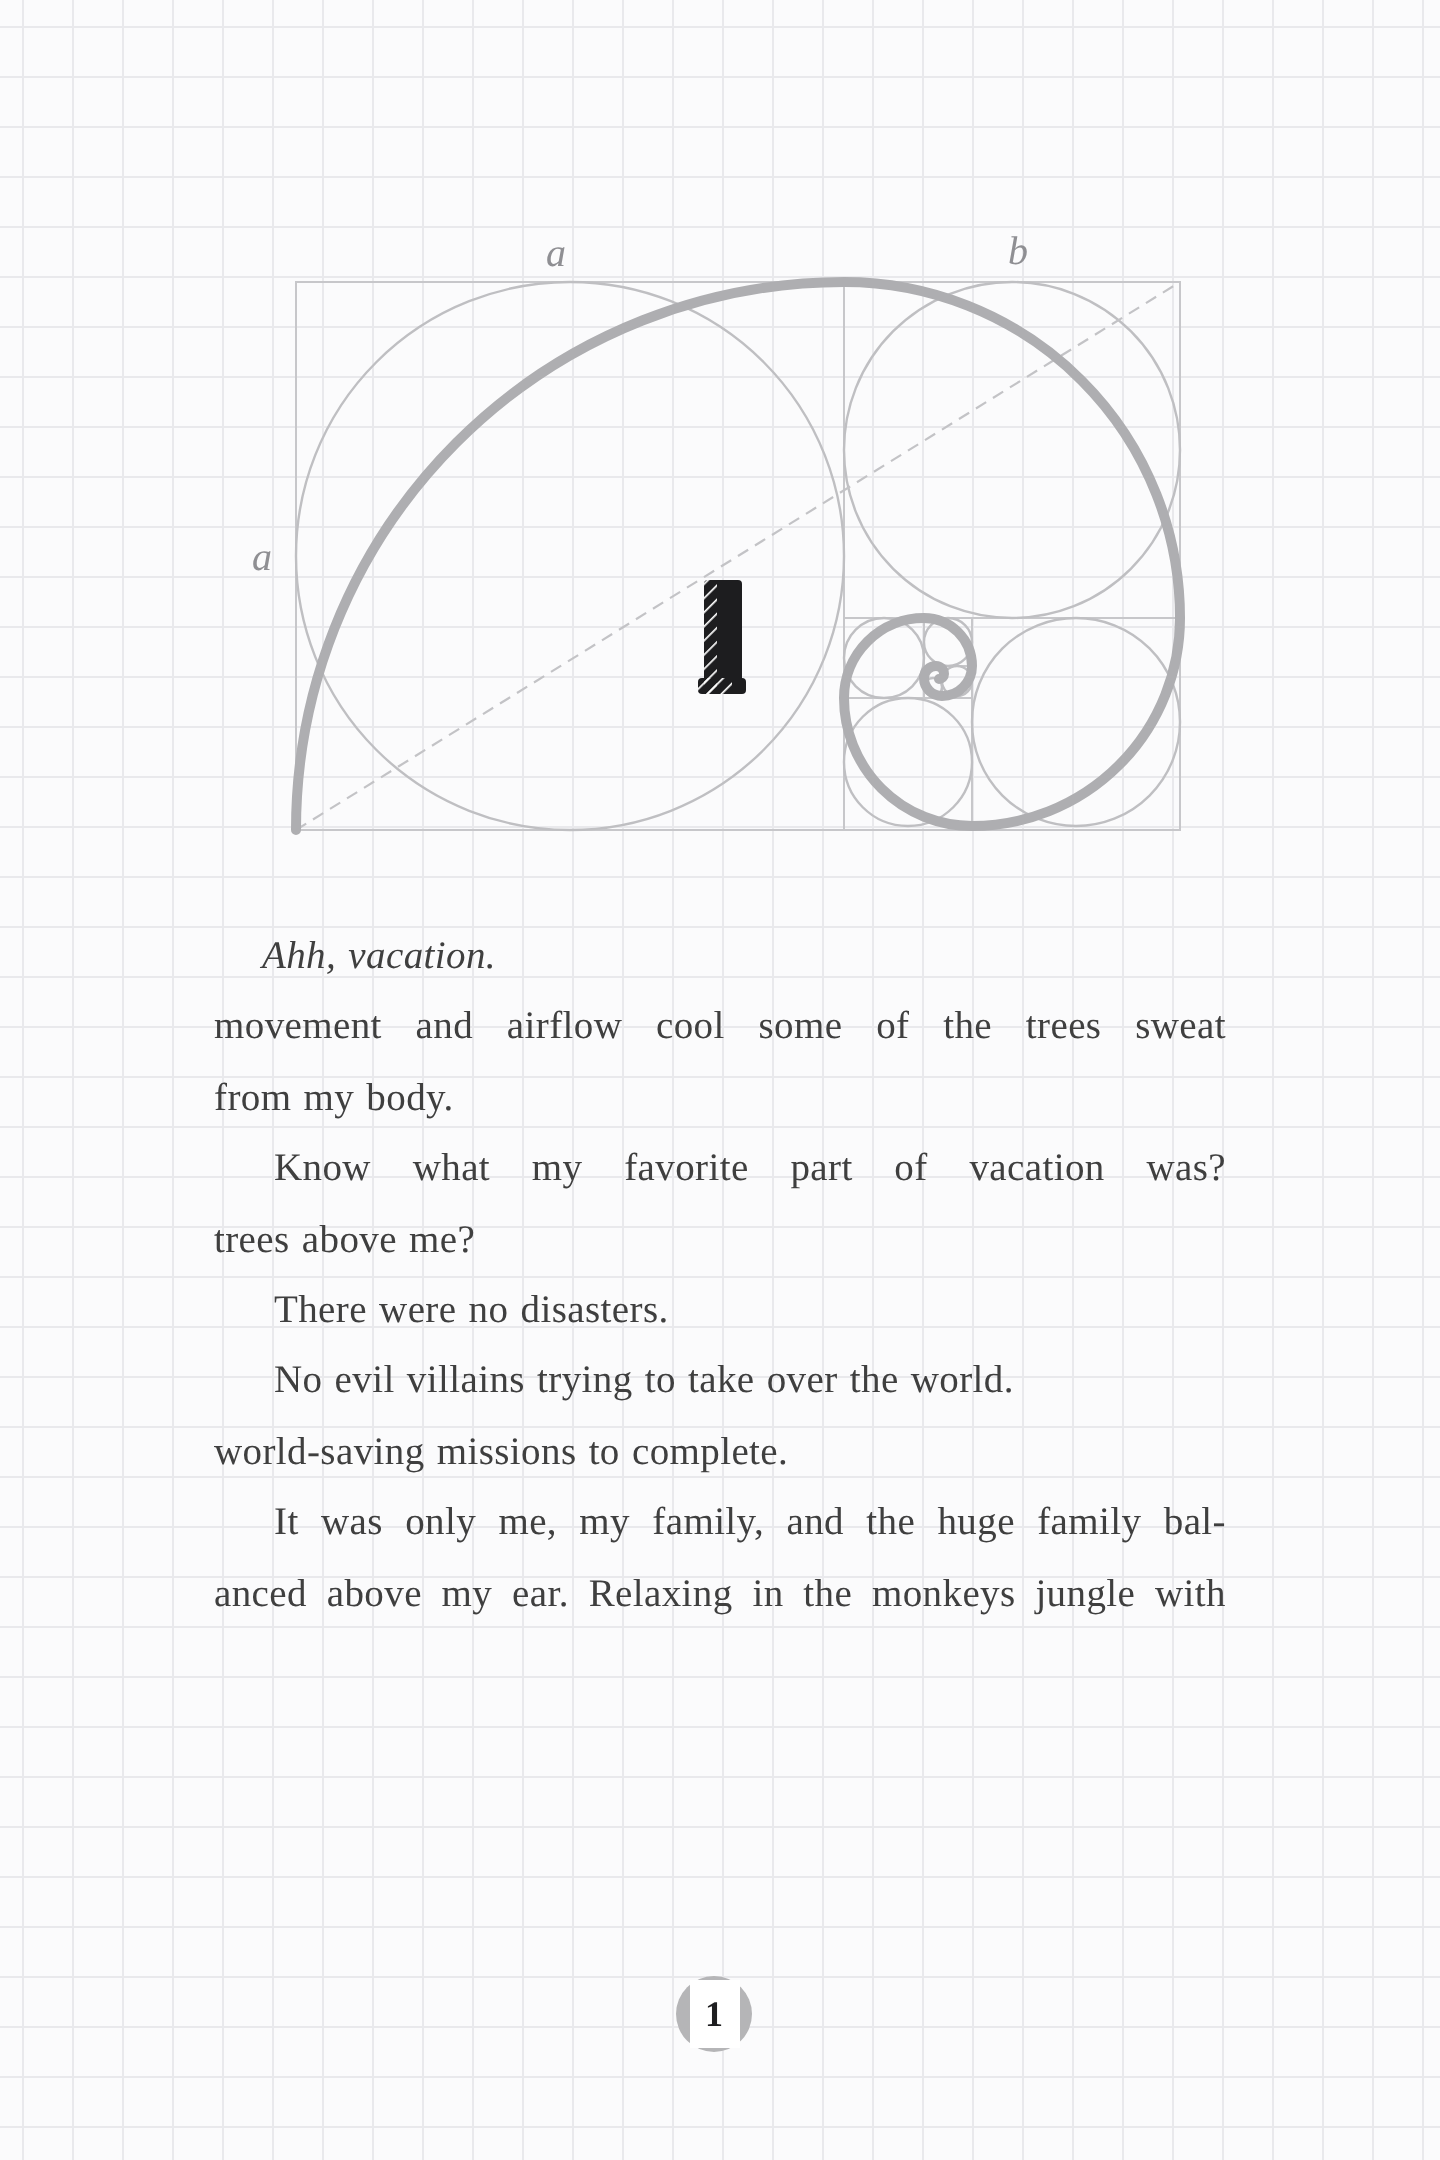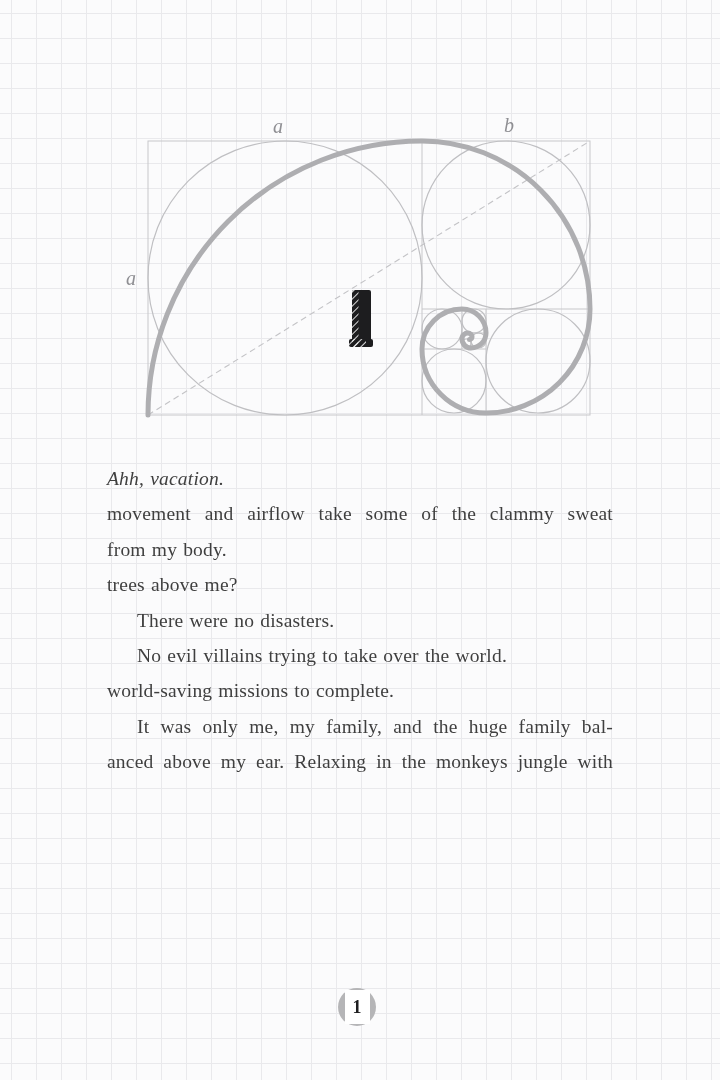--- a/index.html
+++ b/index.html
@@ -28,21 +28,21 @@
     width: 506px;
     font-size: 19.5px;
     letter-spacing: 0.2px;
     word-spacing: 1px;
     color: #3f3f3f;
     line-height: 35.4px;
   }
   .line { height: 35.4px; text-align: left; }
   .line.just { text-align: justify; text-align-last: justify; -moz-text-align-last: justify; }
   .line.indent { text-indent: 30px; }
-  .line.italic { font-style: italic; }
+  .line.italic { font-style: italic; margin-left: 24px; }
   .footer-badge {
     position: absolute; left: 338px; top: 988px;
     width: 38px; height: 38px;
     border-radius: 50%;
     background: #b5b5b7;
   }
   .footer-badge .white-sq {
     position: absolute; left: 6.5px; top: 2px;
     width: 25px; height: 34px;
     background: #ffffff;
@@ -109,22 +109,23 @@
     <g>
       <rect x="352" y="290" width="19" height="57" rx="2" fill="#1d1d1f"></rect>
       <rect x="349" y="339" width="24" height="8" rx="2" fill="#1d1d1f"></rect>
       <rect x="352" y="290" width="6.5" height="57" fill="url(#hatch)"></rect>
       <rect x="349" y="339" width="17" height="8" fill="url(#hatch)"></rect>
     </g>
   </svg>
 
   <div class="body-text">
     <div class="line italic">Ahh, vacation.</div>
-    <div class="line just">movement and airflow take some of the clammy sweat</div>
+    <div class="line just">movement and airflow cool some of the trees sweat</div>
     <div class="line">from my body.</div>
+    <div class="line indent just">Know what my favorite part of vacation was?</div>
     <div class="line">trees above me?</div>
     <div class="line indent">There were no disasters.</div>
     <div class="line indent">No evil villains trying to take over the world.</div>
     <div class="line">world-saving missions to complete.</div>
     <div class="line indent just">It was only me, my family, and the huge family bal-</div>
     <div class="line just">anced above my ear. Relaxing in the monkeys jungle with</div>
   </div>
 
   <div class="footer-badge">
     <div class="white-sq">

